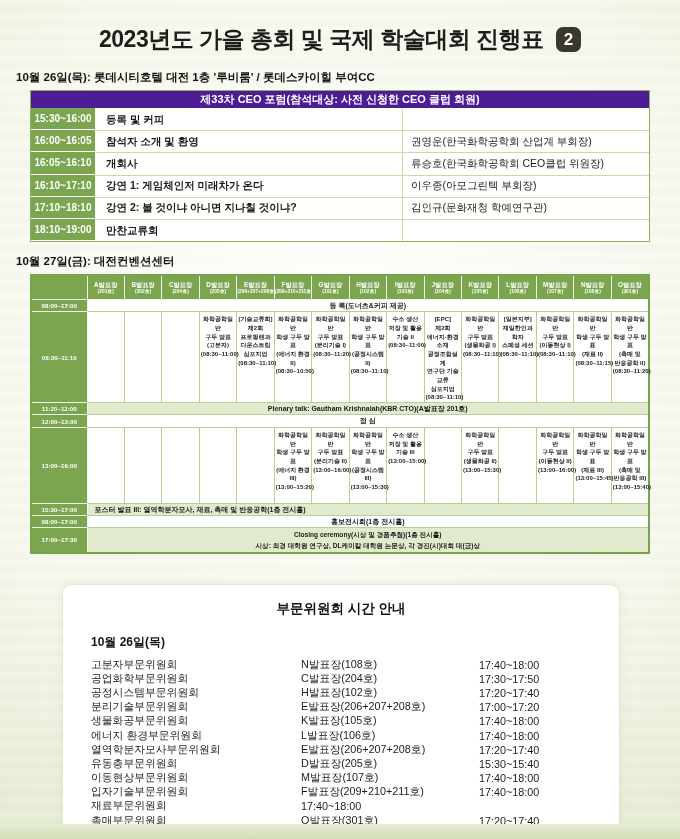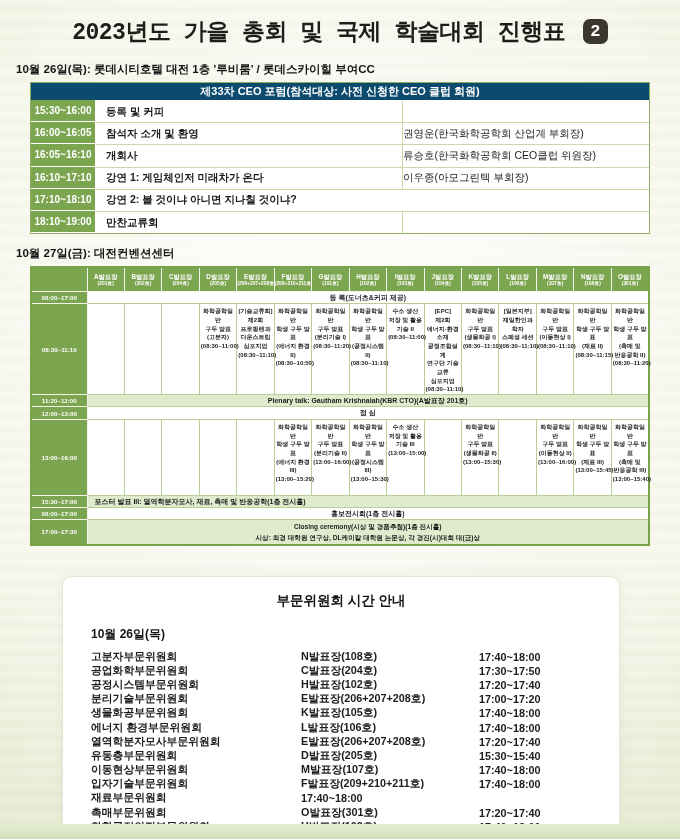--- a/index.html
+++ b/index.html
@@ -7,36 +7,36 @@
   .page{position:relative;width:680px;height:839px;overflow:hidden;
     background-color:#eef1e1;
     background-image:
       radial-gradient(120% 85% at 50% 38%, rgba(255,255,255,0.92) 0%, rgba(248,249,240,0.55) 52%, rgba(205,219,172,0.55) 100%),
       repeating-linear-gradient(0deg,#ecf0de 0 7px,#f4f6eb 7px 14px),
       repeating-linear-gradient(90deg,rgba(236,240,222,.6) 0 7px,rgba(244,246,235,.6) 7px 14px);
   }
   .footer-band{position:absolute;left:0;right:0;bottom:0;height:15px;
     background:linear-gradient(#e6edd6,#d2dfb6);}
   
-  .title-row{padding-top:16px;text-align:center;font-family:Liberation Mono, monospace;}
+  .title-row{padding-top:24px;text-align:center;}
   .page-title{display:inline-block;font-size:23px;font-weight:bold;color:#1f1d1a;letter-spacing:-0.5px;vertical-align:middle;}
   .badge{display:inline-block;width:25px;height:25px;margin-left:8px;border-radius:7px;
     background:#3b372f;color:#fff;font-size:17px;font-weight:bold;line-height:25px;text-align:center;vertical-align:middle;}
   
   .date-header{margin:15px 0 5px 16px;font-size:11.5px;font-weight:bold;color:#141414;}
   
   .forum{width:618px;margin-left:30px;border:1px solid #8fae62;background:#fff;}
-  .forum-header{height:17px;line-height:17px;background:#0c4a6e;color:#fff;
+  .forum-header{height:17px;line-height:17px;background:#4c1d95;color:#fff;
     font-size:11px;font-weight:bold;text-align:center;border-bottom:1px solid #fff;}
   .forum-row{display:flex;height:21.2px;border-top:1px solid #c8daa8;}
   .forum-row:first-of-type{border-top:none;}
   .forum-time{width:64px;flex:0 0 64px;background:#7ca550;color:#fff;font-size:10px;font-weight:bold;
     display:flex;align-items:center;justify-content:center;border-right:1px solid #fff;border-bottom:1px solid #fff;margin-top:-1px;}
   .forum-item{flex:0 0 296px;display:flex;align-items:center;padding-left:10px;font-size:10.5px;font-weight:bold;}
-  .forum-speaker{flex:1;display:flex;align-items:center;font-size:10.5px;border-left:1px solid #c8daa8;}
+  .forum-speaker{flex:1;display:flex;align-items:center;padding-left:8px;font-size:10.5px;border-left:1px solid #c8daa8;}
   
   .sched{width:620px;margin:3px 0 0 30px;border-collapse:collapse;table-layout:fixed;background:#fff;
     border:2px solid #79a24c;}
   .sched th{background:#7ca550;color:#fff;border:1px solid #f3f5e8;height:23px;padding:0;vertical-align:middle;}
   .room-name{font-size:6.3px;font-weight:bold;line-height:1.3;}
   .room-no{font-size:4.9px;font-weight:bold;line-height:1.2;white-space:nowrap;overflow:hidden;}
   .time-col{width:56px;}
   td.time-cell{background:#7ca550;color:#fff;border:1px solid #f3f5e8;
     font-size:6.2px;font-weight:bold;text-align:center;vertical-align:middle;padding:0;}
   td.cell{background:#fff;border:1px solid #b9cf97;font-size:6px;font-weight:bold;line-height:1.45;
@@ -45,21 +45,21 @@
     text-align:center;vertical-align:middle;padding:0 4px;}
   td.sw{background:#fff;}
   td.sg{background:#e0eacd;}
   td.sl{text-align:left;padding-left:7px;}
   td.closing{font-size:6.6px;line-height:1.7;}
   
   .panel{width:500px;margin:30px auto 0;margin-left:62px;background:#fff;border:1px solid #e3e8d4;
     border-radius:10px;padding:15px 28px 24px 28px;box-shadow:0 0 10px rgba(190,205,160,0.25);}
   .panel-title{text-align:center;font-size:13.5px;font-weight:bold;color:#141414;}
   .panel-date{margin:16px 0 7px 0;font-size:12px;font-weight:bold;color:#141414;}
-  .com-row{display:flex;align-items:center;height:14.2px;font-size:10.8px;color:#1c1c1c;font-weight:bold;}
+  .com-row{display:flex;align-items:center;height:14.2px;font-size:10.8px;color:#1c1c1c;}
   .com-name{width:210px;flex:0 0 210px;}
   .com-room{width:178px;flex:0 0 178px;}
   .com-time{flex:1;}
 </style>
 </head>
 <body>
 
 <div class="page">
 
   <div class="title-row">
@@ -88,20 +88,21 @@
           <div class="forum-speaker">류승호(한국화학공학회 CEO클럽 위원장)</div>
         </div>
         <div class="forum-row">
           <div class="forum-time">16:10~17:10</div>
           <div class="forum-item">강연 1: 게임체인저 미래차가 온다</div>
           <div class="forum-speaker">이우종(아모그린텍 부회장)</div>
         </div>
         <div class="forum-row">
           <div class="forum-time">17:10~18:10</div>
           <div class="forum-item">강연 2: 볼 것이냐 아니면 지나칠 것이냐?</div>
+          <div class="forum-speaker">김인규(문화재청 학예연구관)</div>
         </div>
         <div class="forum-row">
           <div class="forum-time">18:10~19:00</div>
           <div class="forum-item">만찬교류회</div>
           <div class="forum-speaker"></div>
         </div>
       </div>
   </div>
 
   <div class="date-header" style="margin-top:12px;">10월 27일(금): 대전컨벤션센터</div>

